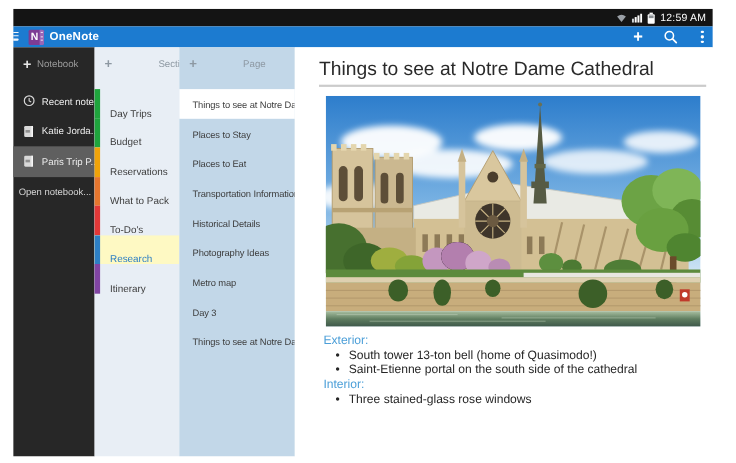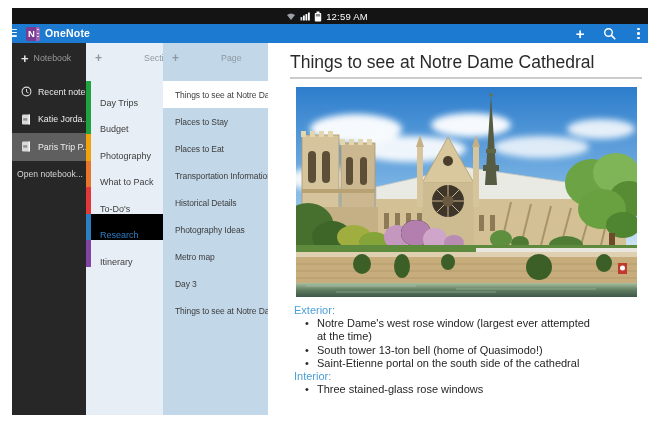--- a/index.html
+++ b/index.html
@@ -2,21 +2,21 @@
 <html><head>
 <meta charset="utf-8">
 <style>
   html,body{margin:0;padding:0;background:#fff;}
   .canvas{position:relative;width:669px;height:421px;background:#ffffff;overflow:hidden;
           font-family:"Liberation Sans",sans-serif;}
   .screen{position:absolute;left:12px;top:8px;width:636px;height:407px;overflow:hidden;background:#fff;}
 
   
   .status-bar{position:absolute;left:0;top:0;width:636px;height:16px;background:#141414;
-              display:flex;align-items:center;justify-content:center;gap:4px;padding-right:6px;box-sizing:border-box;}
+              display:flex;align-items:center;justify-content:flex-end;gap:4px;padding-right:6px;box-sizing:border-box;}
   .status-time{color:#fff;font-size:9.5px;letter-spacing:.2px;}
 
   
   .app-bar{position:absolute;left:0;top:16px;width:636px;height:19px;background:#1c7bd0;
            display:flex;align-items:center;}
   .hamburger{position:absolute;left:-3px;top:4.5px;width:8px;height:10px;}
   .hamburger span{display:block;width:8px;height:1.6px;background:#f2f6fa;margin-bottom:1.8px;border-radius:1px;}
   .logo{position:absolute;left:14px;top:2.5px;width:14px;height:14px;background:#7d3c94;border-radius:1.5px;
         display:flex;align-items:center;}
   .logo .n{color:#fff;font-weight:bold;font-size:9.5px;padding-left:2px;line-height:14px;}
@@ -48,21 +48,21 @@
   .nb-item.sel{background:#5f5f5f;}
   .nb-ic{width:11px;height:11px;flex:none;display:flex;}
   .nb-label{color:#ececec;font-size:8.8px;white-space:nowrap;overflow:hidden;}
   .nb-footer{height:27.5px;line-height:27.5px;padding-left:5px;color:#d6d6d6;font-size:8.6px;white-space:nowrap;}
 
   
   #sec-list{margin-top:8px;}
   .sec-item{height:26.5px;display:flex;align-items:flex-end;position:relative;}
   .sec-strip{position:absolute;left:0;top:0;width:5px;height:100%;}
   .sec-label{padding-left:14px;font-size:9px;color:#3d3d3d;white-space:nowrap;overflow:hidden;}
-  .sec-item.sel{background:#000000;}
+  .sec-item.sel{background:#fef9c3;}
   .sec-item.sel .sec-label{color:#2d7fc4;}
 
   
   #page-list{margin-top:8px;}
   .page-item{height:27px;display:flex;align-items:center;}
   .page-item.sel{background:#ffffff;}
   .page-label{padding-left:12px;font-size:8.5px;letter-spacing:-.1px;color:#3d3d3d;white-space:nowrap;overflow:hidden;}
 
   
   .note-title{margin:9px 8px 0 22px;font-size:17.5px;font-weight:400;color:#2a2a2a;
@@ -177,21 +177,21 @@
             <div class="sec-item">
               <span class="sec-strip" style="background: rgb(31, 164, 61);"></span>
               <span class="sec-label">Day Trips</span>
             </div>
             <div class="sec-item">
               <span class="sec-strip" style="background: rgb(31, 164, 61);"></span>
               <span class="sec-label">Budget</span>
             </div>
             <div class="sec-item">
               <span class="sec-strip" style="background: rgb(240, 163, 10);"></span>
-              <span class="sec-label">Photography</span>
+              <span class="sec-label">Reservations</span>
             </div>
             <div class="sec-item">
               <span class="sec-strip" style="background: rgb(230, 118, 46);"></span>
               <span class="sec-label">What to Pack</span>
             </div>
             <div class="sec-item">
               <span class="sec-strip" style="background: rgb(226, 56, 56);"></span>
               <span class="sec-label">To-Do's</span>
             </div>
             <div class="sec-item sel">
@@ -388,21 +388,20 @@
               <line x1="10" y1="199" x2="120" y2="199"></line>
               <line x1="160" y1="202" x2="300" y2="202"></line>
               <line x1="40" y1="205" x2="200" y2="205"></line>
             </g>
           </svg>
         </div>
 
         <div class="note-text" id="note-text">
             <div class="nt-head">Exterior:</div>
             <ul>
-              <li>Notre Dame's west rose window (largest ever attempted at the time)</li>
               <li>South tower 13-ton bell (home of Quasimodo!)</li>
               <li>Saint-Etienne portal on the south side of the cathedral</li>
             </ul>
             <div class="nt-head">Interior:</div>
             <ul>
               <li>Three stained-glass rose windows</li>
             </ul>
           </div>
       </div>
     </div>

